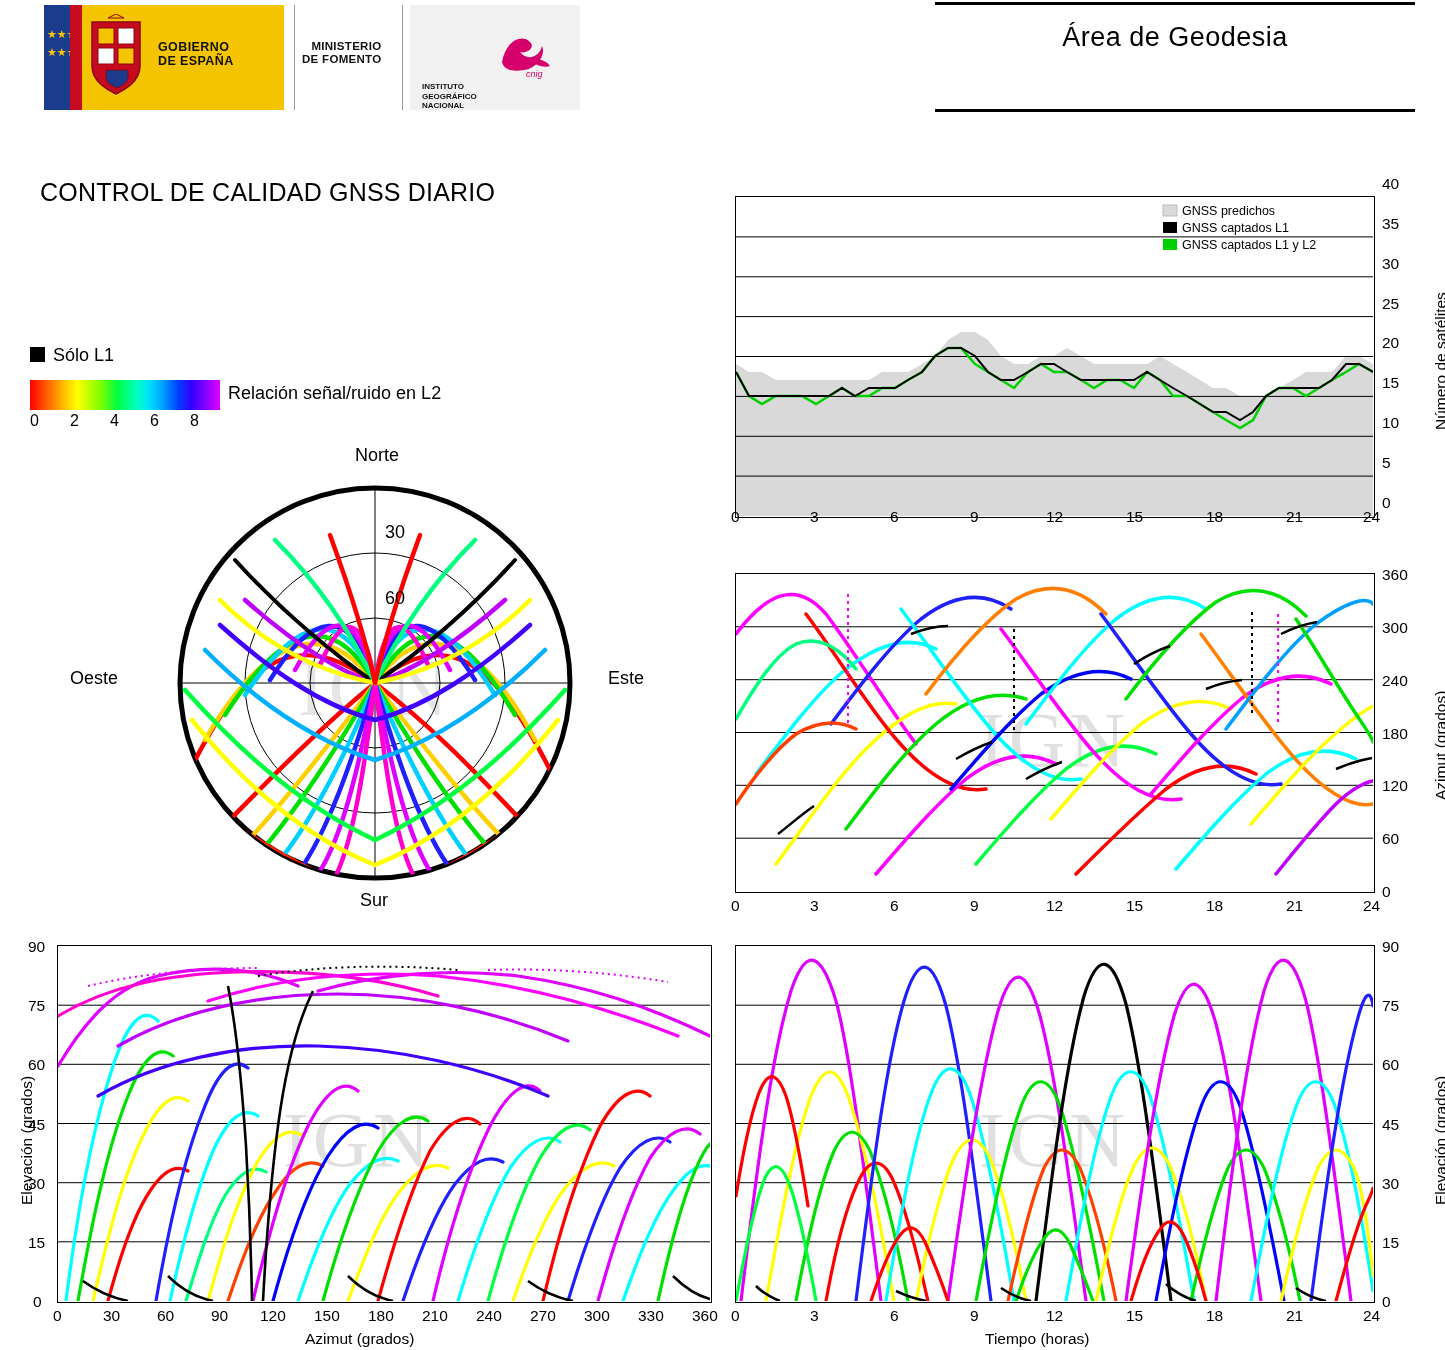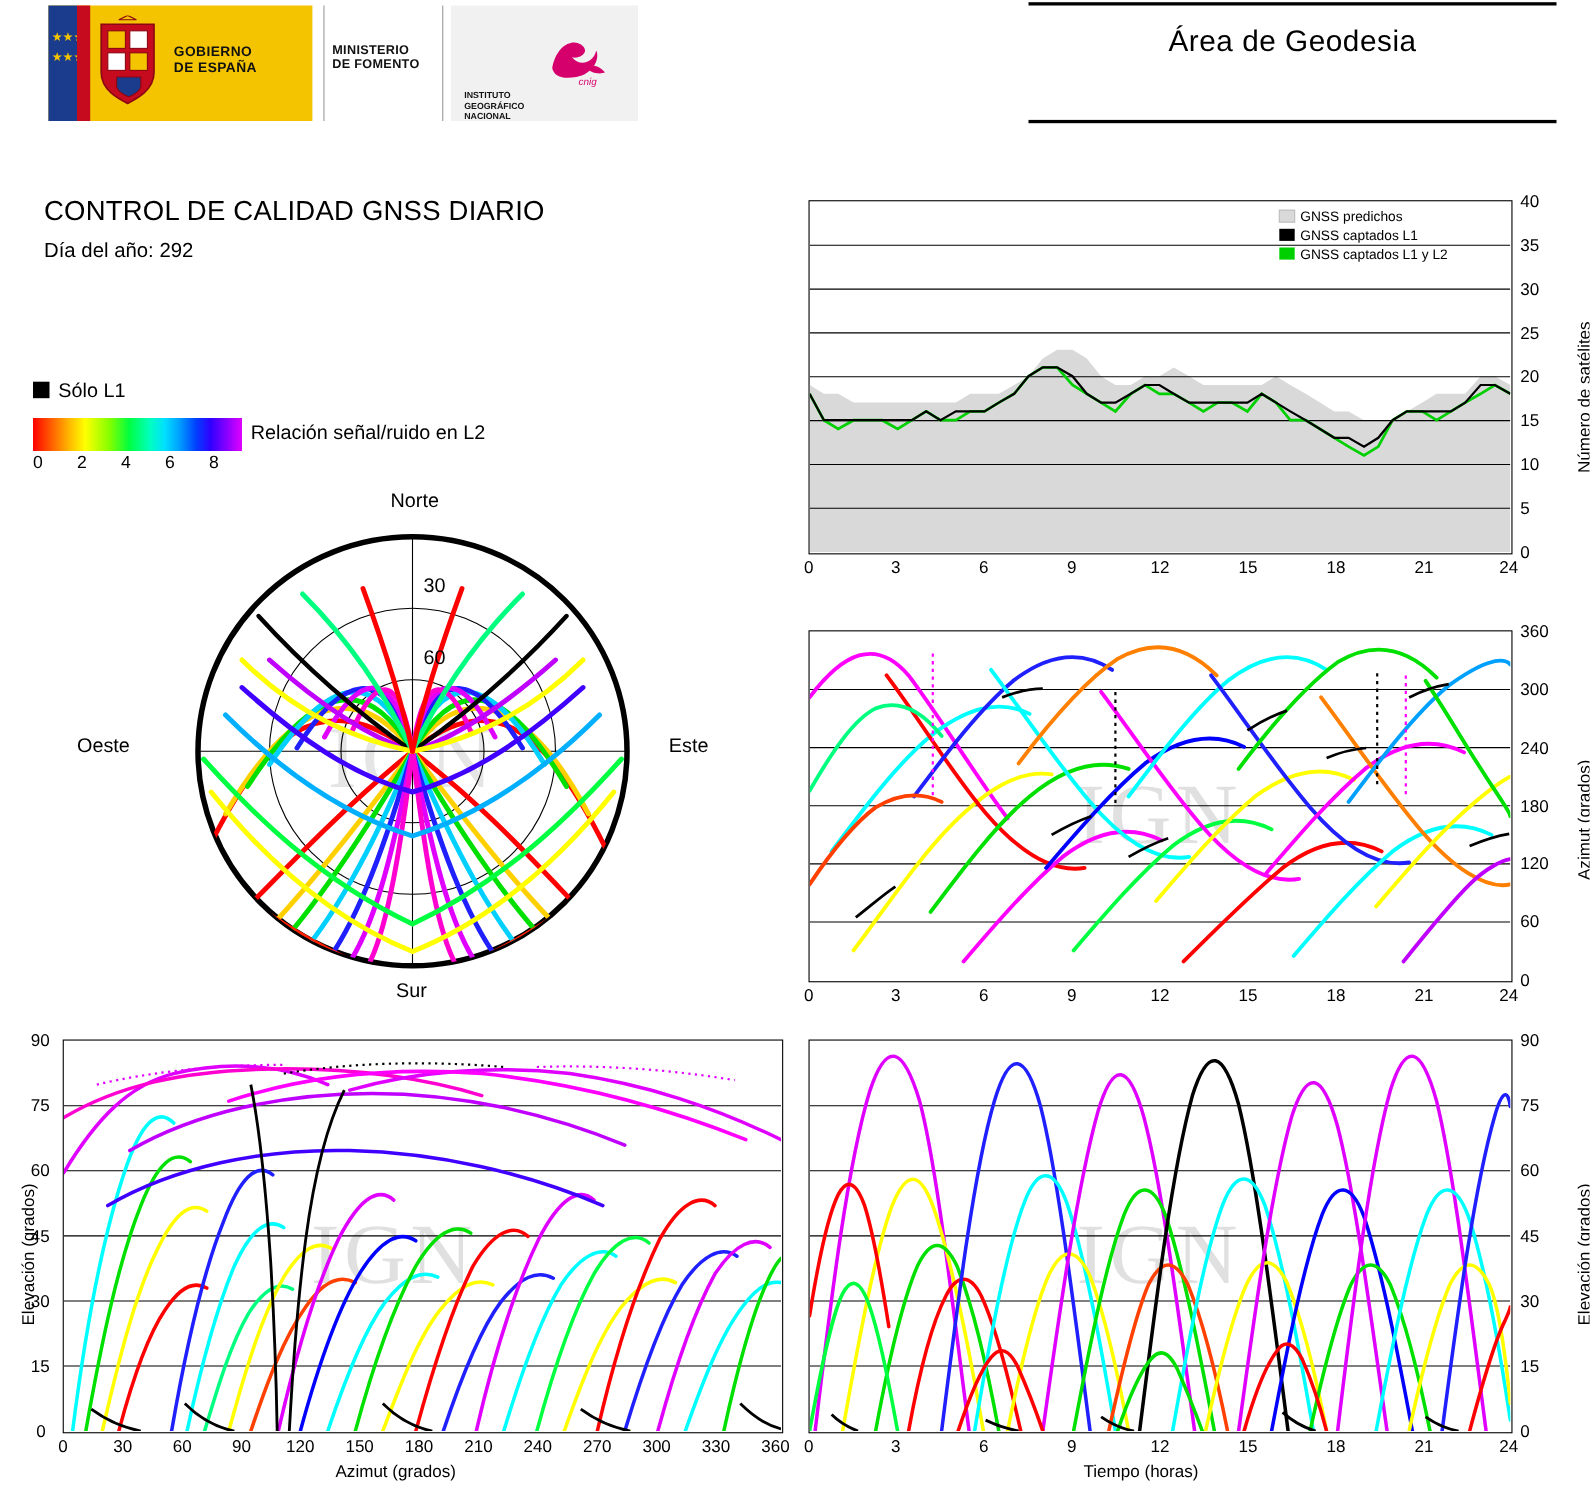--- a/index.html
+++ b/index.html
@@ -7,21 +7,21 @@
 
   
   #header-logo{position:absolute;left:30px;top:0px;width:520px;height:120px;}
   .flag-strip{position:absolute;left:14px;top:5px;width:240px;height:105px;background:#f5c400;}
   .flag-left{position:absolute;left:14px;top:5px;width:26px;height:105px;background:#1b3c8c;}
   .flag-stars{position:absolute;left:17px;top:25px;width:22px;height:60px;color:#f5c400;font-size:11px;line-height:18px;text-align:center;}
   .flag-red1{position:absolute;left:40px;top:5px;width:12px;height:105px;background:#c60b1e;}
   .shield{position:absolute;left:56px;top:14px;width:60px;height:82px;}
   .gob-text{position:absolute;left:128px;top:40px;font-size:12.5px;font-weight:bold;letter-spacing:.4px;line-height:14px;color:#111;}
   .sep-line{position:absolute;top:5px;width:1px;height:105px;background:#9a9a9a;}
-  .min-text{position:absolute;left:272px;top:40px;font-size:11.5px;font-weight:bold;letter-spacing:.3px;line-height:13px;color:#111;}
+  .min-text{position:absolute;left:272px;top:40px;font-size:11.5px;font-weight:bold;letter-spacing:.3px;line-height:13px;color:#111;text-align:right;}
   .ign-box{position:absolute;left:380px;top:5px;width:170px;height:105px;background:#f1f1f1;}
   .ign-text{position:absolute;left:392px;top:38px;font-size:8px;font-weight:bold;line-height:9.5px;color:#111;margin-top:44px;}
   .cnig-mark{position:absolute;left:466px;top:32px;width:72px;height:48px;}
 
   #header-title{position:absolute;left:935px;top:0px;width:480px;height:112px;}
   #header-title .rule{position:absolute;left:0;width:480px;height:3px;background:#000;}
   #header-title .rule.top{top:2px;}
   #header-title .rule.bot{top:109px;}
   .ag-title{position:absolute;left:0;top:22px;width:480px;text-align:center;font-size:27px;letter-spacing:.5px;}
   .ag-sub{position:absolute;left:0;top:60px;width:480px;text-align:center;font-size:16.5px;}
@@ -96,21 +96,20 @@
 </div>
 
 <div id="header-title">
   <div class="rule top"></div>
   <div class="ag-title">Área de Geodesia</div>
   <div class="rule bot"></div>
 </div>
 
 <div id="info-block">
   <div class="main-title">CONTROL DE CALIDAD GNSS DIARIO</div>
-  <div class="line">Día del año: 292</div>
 </div>
 
 <div id="legend-sololl1">
   <span class="sq-black"></span><span>Sólo L1</span>
 </div>
 
 <div id="colorbar-wrap">
   <div id="colorbar"></div>
   <div id="colorbar-label">Relación señal/ruido en L2</div>
   <div id="colorbar-ticks">
@@ -172,21 +171,21 @@
       <path d="M190 160 C230 200 280 230 345 243" stroke="#ffff00"></path>
       <path d="M500 160 C460 200 410 230 345 243" stroke="#ffff00"></path>
       <path d="M300 95 C320 150 336 200 345 243" stroke="#ff0000"></path>
       <path d="M390 95 C370 150 354 200 345 243" stroke="#ff0000"></path>
       <path d="M170 380 C230 420 290 445 345 452" stroke="#00e0ff"></path>
       <path d="M520 380 C460 420 400 445 345 452" stroke="#00e0ff"></path>
     </g>
   </svg>
 </div>
 
-<div class="plot" id="plot-numsat" style="left:735px;top:182px;width:640px;height:322px;">
+<div class="plot" id="plot-numsat" style="left:735px;top:196px;width:640px;height:322px;">
   <svg width="637" height="319" viewBox="0 0 637 319">
     <text x="318" y="230" text-anchor="middle" font-family="Liberation Serif, serif" font-size="78" fill="rgba(0,0,0,0.12)" letter-spacing="4">IGN</text>
 
     <path d="M0,319 L0,167 L13,175 L26,175 L40,183 L53,183 L66,183 L80,183 L93,183 L106,183 L119,183 L133,183 L146,175 L159,175 L172,175 L186,167 L199,159 L212,143 L225,135 L239,135 L252,143 L265,159 L278,167 L292,167 L305,159 L318,159 L331,151 L345,159 L358,167 L371,167 L384,167 L398,167 L411,167 L424,159 L437,167 L451,175 L464,183 L477,191 L490,191 L504,199 L517,199 L530,199 L543,191 L557,183 L570,175 L583,175 L596,175 L610,159 L623,159 L637,167 L637,319 Z" fill="#d9d9d9"></path>
 
     <g stroke="#000" stroke-width="1">
       <line x1="0" y1="39.9" x2="637" y2="39.9"></line>
       <line x1="0" y1="79.8" x2="637" y2="79.8"></line>
       <line x1="0" y1="119.6" x2="637" y2="119.6"></line>
       <line x1="0" y1="159.5" x2="637" y2="159.5"></line>

